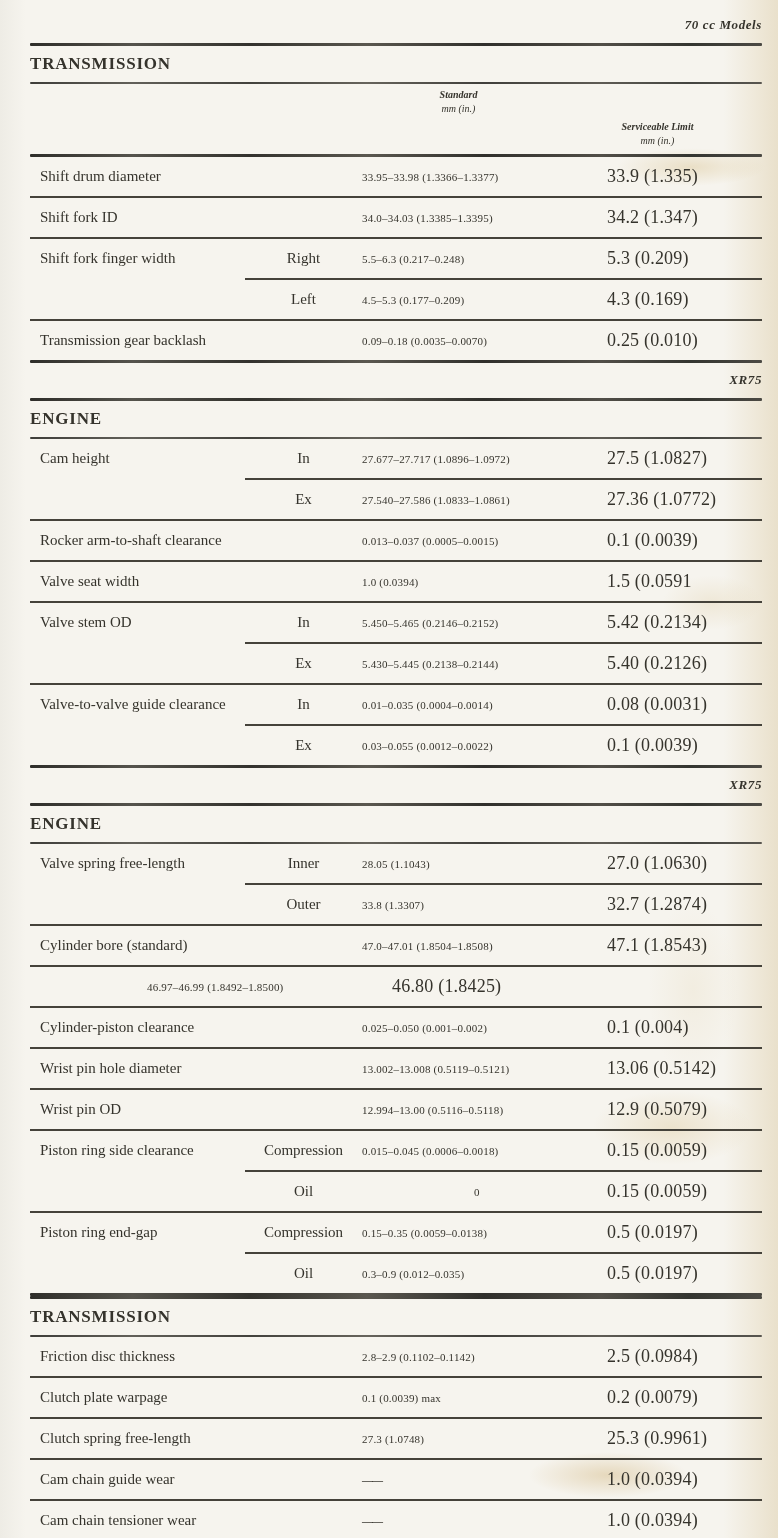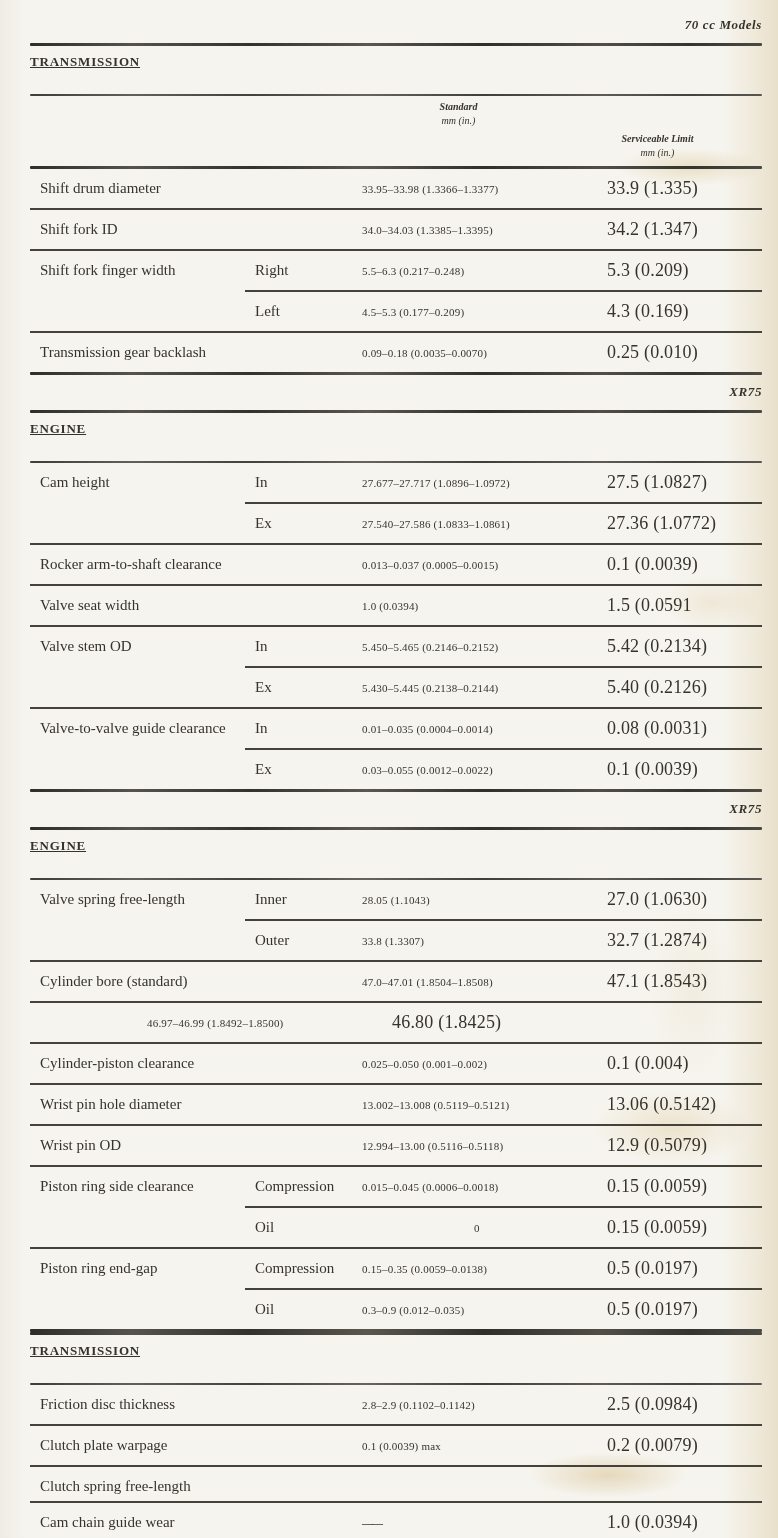--- a/index.html
+++ b/index.html
@@ -28,37 +28,37 @@
   .block-title{
     text-align:right;font-weight:bold;font-style:italic;
     font-size:13px;letter-spacing:.6px;padding:9px 0 10px;
   }
   .rule{
     height:3px;border-radius:1px;
     background:linear-gradient(90deg,#2e2d29 0%,#55534c 14%,#33322d 30%,#5a574f 46%,#302f2b 62%,#514e47 78%,#343530 90%,#4b4943 100%);
   }
   .rule.thin{height:2px;opacity:.92;}
   .section-label{
-    font-weight:bold;font-size:13px;letter-spacing:.8px;padding:8px 0 24px 0;text-decoration:underline;
+    font-weight:bold;font-size:17px;letter-spacing:.8px;padding:8px 0 8px 0;
   }
   .hdr-row{display:flex;padding:4px 0 7px;}
   .hdr-spacer{width:322px;}
   .hdr-cell{font-style:italic;font-size:10px;line-height:1.35;text-align:center;}
   .hdr-std{width:245px;transform:translateX(-16px);}
   .hdr-lim{flex:1;transform:translateX(-22px);margin-top:32px;}
   .hdr-cell .l1{font-weight:bold;}
 
   .groups{display:flex;flex-direction:column;}
   .group{display:flex;}
   .group + .group{border-top:2px solid var(--rule);}
   .item-cell{width:215px;box-sizing:border-box;padding:10px 4px 6px 10px;font-size:15px;line-height:1.2;}
   .rows-col{flex:1;display:flex;flex-direction:column;}
   .subrow{display:flex;align-items:center;min-height:39px;}
   .subrow + .subrow{border-top:2px solid var(--rule);}
-  .sub-cell{width:107px;box-sizing:border-box;padding-left:10px;font-size:15px;}
+  .sub-cell{width:107px;box-sizing:border-box;padding-left:10px;font-size:15px;text-align:center;}
   .std-cell{width:245px;box-sizing:border-box;padding-left:10px;font-size:11px;letter-spacing:.2px;}
   .std-cell.ctr{padding-left:122px;}
   .std-cell.dash{font-weight:bold;letter-spacing:-1px;}
   .lim-cell{flex:1;box-sizing:border-box;padding-left:10px;font-size:18px;letter-spacing:.2px;}
 </style>
 </head>
 <body>
 
 <div class="smudge" id="sm1"></div>
 <div class="smudge" id="sm2"></div>
@@ -323,20 +323,27 @@
         <div class="rows-col">
           <div class="subrow">
             <div class="sub-cell"></div>
             <div class="std-cell">0.1 (0.0039) max</div>
             <div class="lim-cell">0.2 (0.0079)</div>
           </div>
         </div>
       </div>
       <div class="group">
         <div class="item-cell">Clutch spring free-length</div>
+        <div class="rows-col">
+          <div class="subrow">
+            <div class="sub-cell"></div>
+            <div class="std-cell">27.3 (1.0748)</div>
+            <div class="lim-cell">25.3 (0.9961)</div>
+          </div>
+        </div>
       </div>
       <div class="group">
         <div class="item-cell">Cam chain guide wear</div>
         <div class="rows-col">
           <div class="subrow">
             <div class="sub-cell"></div>
             <div class="std-cell dash">——</div>
             <div class="lim-cell">1.0 (0.0394)</div>
           </div>
         </div>

